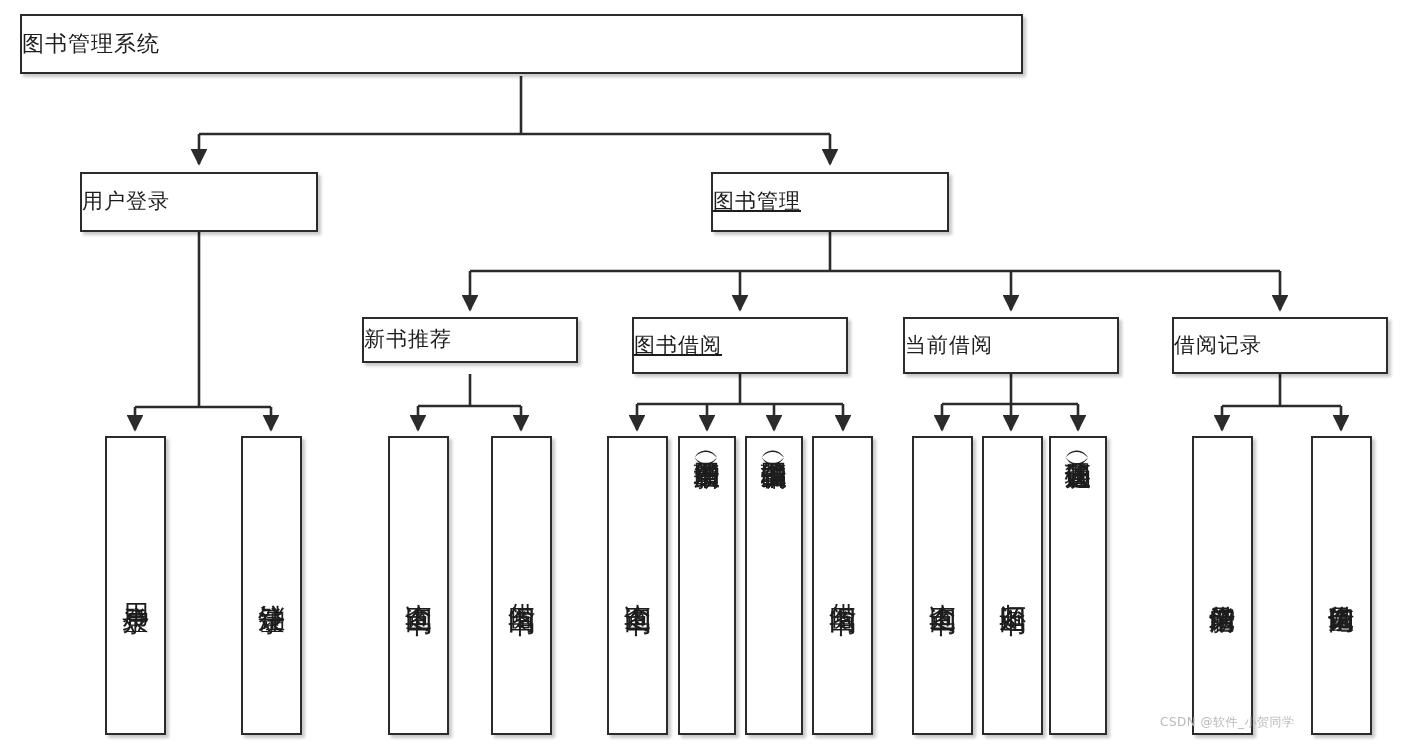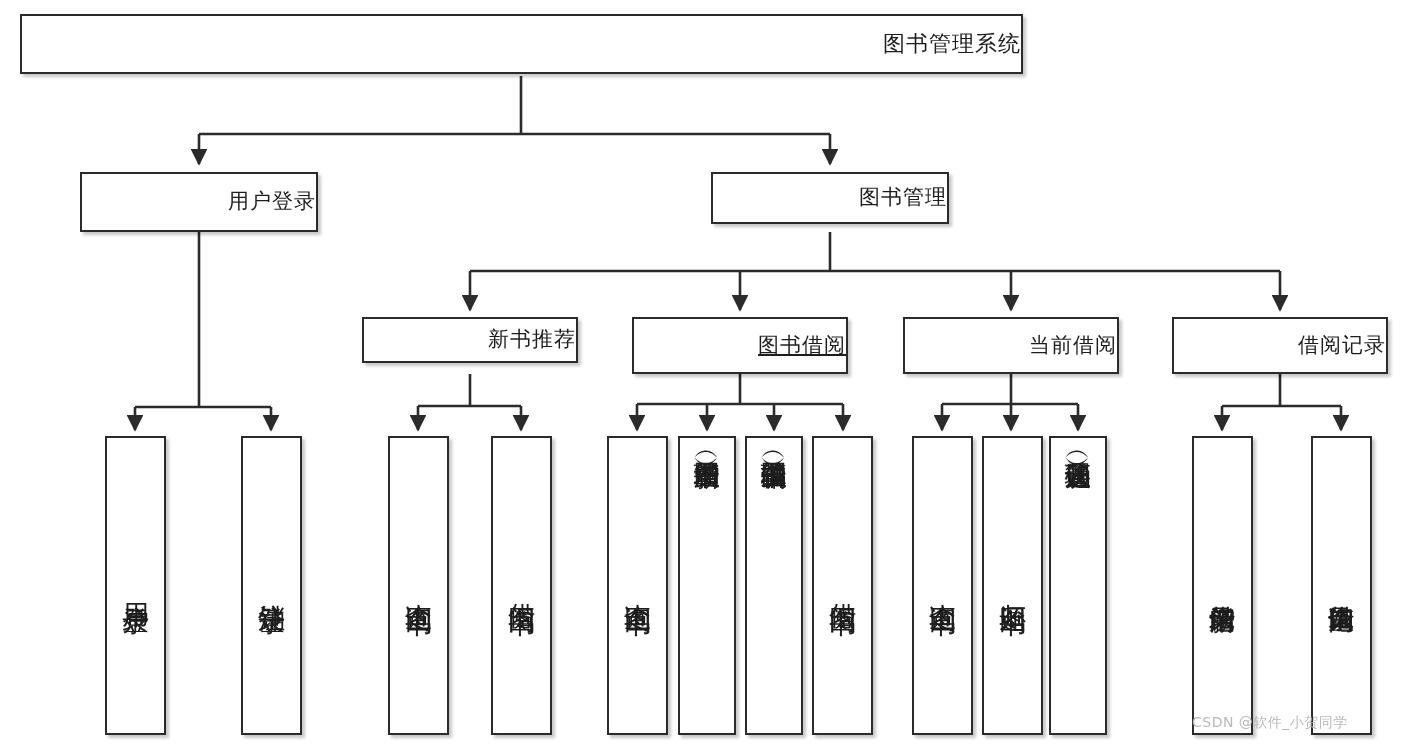--- a/index.html
+++ b/index.html
@@ -13,21 +13,21 @@
   svg#wires{position:absolute;left:0;top:0;width:1405px;height:747px;}
 
   .node{
     position:absolute;
     box-sizing:border-box;
     background:#ffffff;
     border:2px solid #2b2b2b;
     box-shadow:3px 3px 3px rgba(0,0,0,0.22);
     display:flex;
     align-items:center;
-    justify-content:flex-end;
+    justify-content:flex-start;
     color:#1d1d1d;
   }
   .node .lbl{
     display:block;
     text-align:center;
     line-height:1.12;
     white-space:nowrap;
   }
   
   .node.h .lbl{font-size:21px;letter-spacing:1px;}
@@ -45,26 +45,27 @@
     font-size:27px;
     line-height:1.06;
     letter-spacing:2px;
     white-space:nowrap;
   }
   .node.v.tall .lbl{font-size:26px;letter-spacing:0px;line-height:1.02;}
   .node.v.vtop{align-items:flex-start;}
 
   #watermark{
     position:absolute;
-    left:1192px;top:714px;
-    font-size:14px;
+    left:1148px;top:714px;
+    font-size:12px;
     color:#b9b9b9;
     letter-spacing:0.5px;
     white-space:nowrap;
     pointer-events:none;
+    padding-left:12px;
   }
 </style>
 </head>
 <body>
 
 <div id="stage">
 
   <svg id="wires" viewBox="0 0 1405 747" xmlns="http://www.w3.org/2000/svg">
     <defs>
       <marker id="arrow" viewBox="0 0 10 10" refX="9" refY="5" markerWidth="6.5" markerHeight="6.5" orient="auto-start-reverse">
@@ -115,21 +116,21 @@
     </g>
   </svg>
 
   <div class="node h root" style="left:20px;top:14px;width:1003px;height:60px;">
     <span class="lbl">图书管理系统</span>
   </div>
 
   <div class="node h" style="left:80px;top:172px;width:238px;height:60px;">
     <span class="lbl">用户登录</span>
   </div>
-  <div class="node h" style="left:711px;top:172px;width:238px;height:52px;">
+  <div class="node h" style="left:711px;top:172px;width:238px;height:60px;text-decoration:underline;">
     <span class="lbl">图书管理</span>
   </div>
 
   <div class="node h" style="left:362px;top:317px;width:216px;height:46px;">
     <span class="lbl">新书推荐</span>
   </div>
   <div class="node h" style="left:632px;top:317px;width:216px;height:57px;text-decoration:underline;">
     <span class="lbl">图书借阅</span>
   </div>
   <div class="node h" style="left:903px;top:317px;width:216px;height:57px;">

